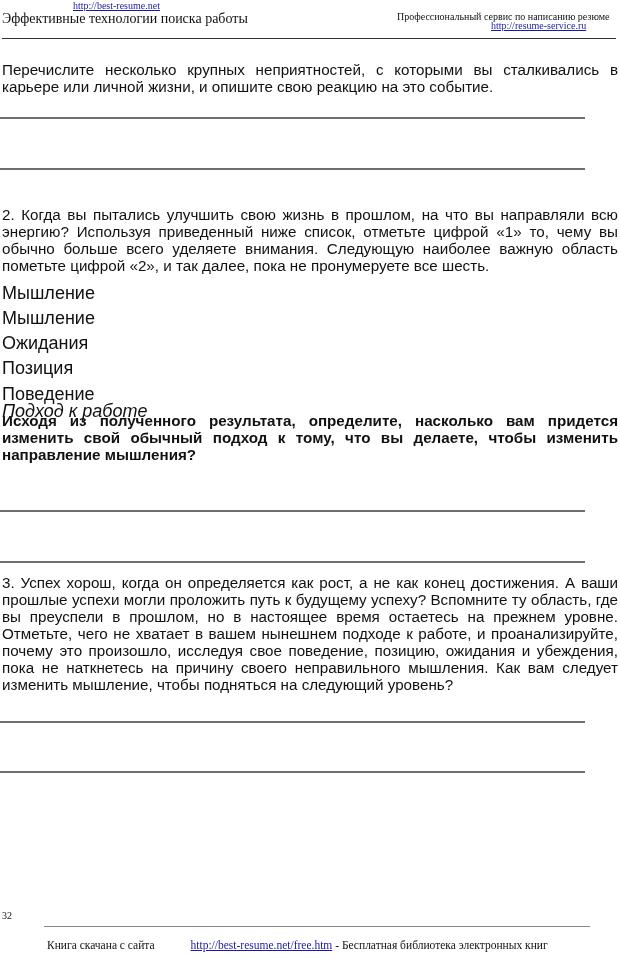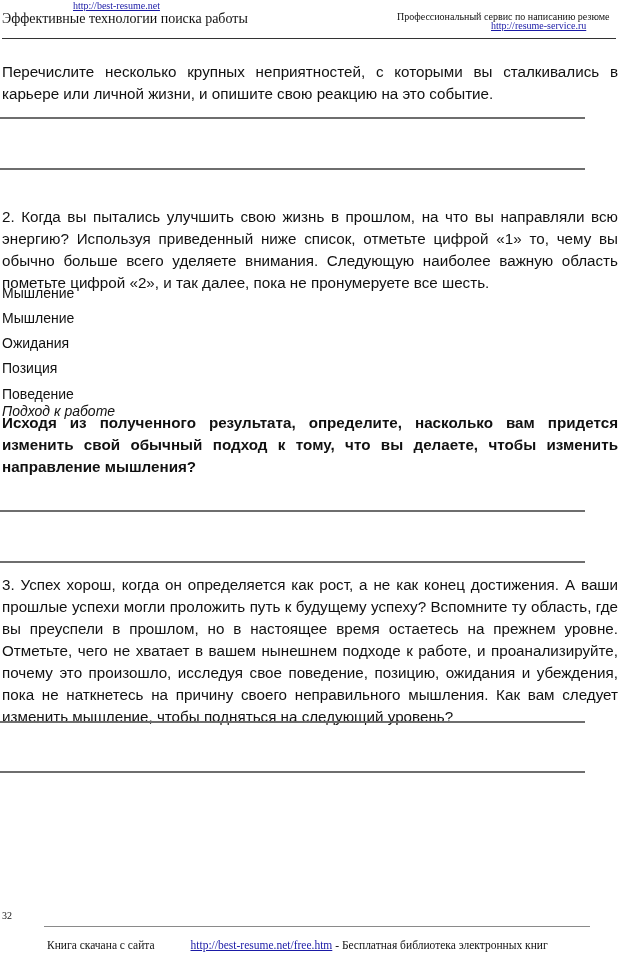--- a/index.html
+++ b/index.html
@@ -7,22 +7,22 @@
   .serif { font-family: "Liberation Serif", "DejaVu Serif", serif; }
   .sans { font-family: "Liberation Sans", "DejaVu Sans", sans-serif; }
   a.link { color: #1a1aa6; text-decoration: underline; padding-left: 33px; }
 
   .hdr-left-link { position: absolute; left: 40px; top: 0px; font-size: 10px; }
   .hdr-left-text { position: absolute; left: 2px; top: 11px; font-size: 14px; }
   .hdr-right-link { position: absolute; left: 458px; top: 0px; font-size: 10px; margin-top: 20px; }
   .hdr-right-text { position: absolute; left: 397px; top: 11px; font-size: 10px; }
   .hdr-rule { position: absolute; left: 2px; top: 38px; width: 614px; height: 1px; background: #333; }
 
-  .para { position: absolute; left: 2px; width: 616px; font-size: 15.2px; line-height: 22px; text-align: justify; text-align-last: left; }
-  .item { position: absolute; left: 2px; font-size: 14px; line-height: 18px; }
+  .para { position: absolute; left: 2px; width: 616px; font-size: 15.2px; line-height: 17px; text-align: justify; text-align-last: left; }
+  .item { position: absolute; left: 2px; font-size: 18px; line-height: 18px; }
   .ans-line { position: absolute; left: 0; width: 585px; height: 2px; background: #6e6e6e; }
 
   .page-num { position: absolute; left: 2px; top: 910px; font-size: 10px; font-weight: normal; }
   .ftr-rule { position: absolute; left: 44px; top: 926px; width: 546px; height: 1px; background: #8a8a8a; }
   .ftr-text { position: absolute; left: 47px; top: 939px; font-size: 11.5px; white-space: nowrap; }
 </style>
 </head>
 <body>
 
 <a class="link serif hdr-left-link">http://best-resume.net</a>

